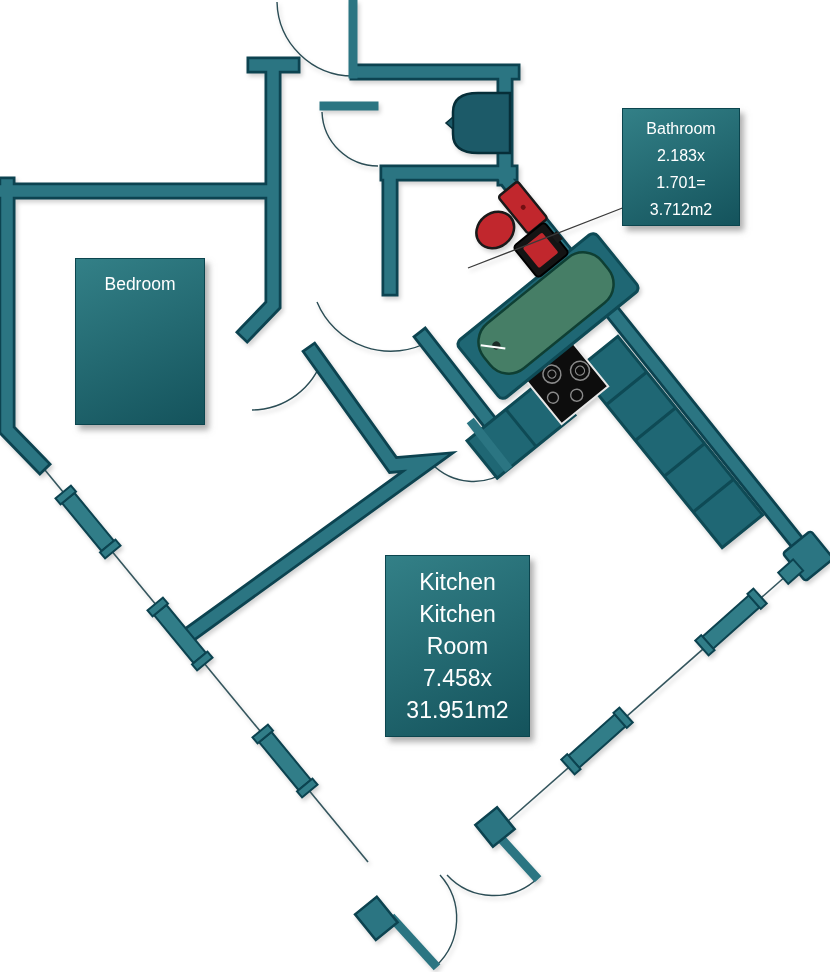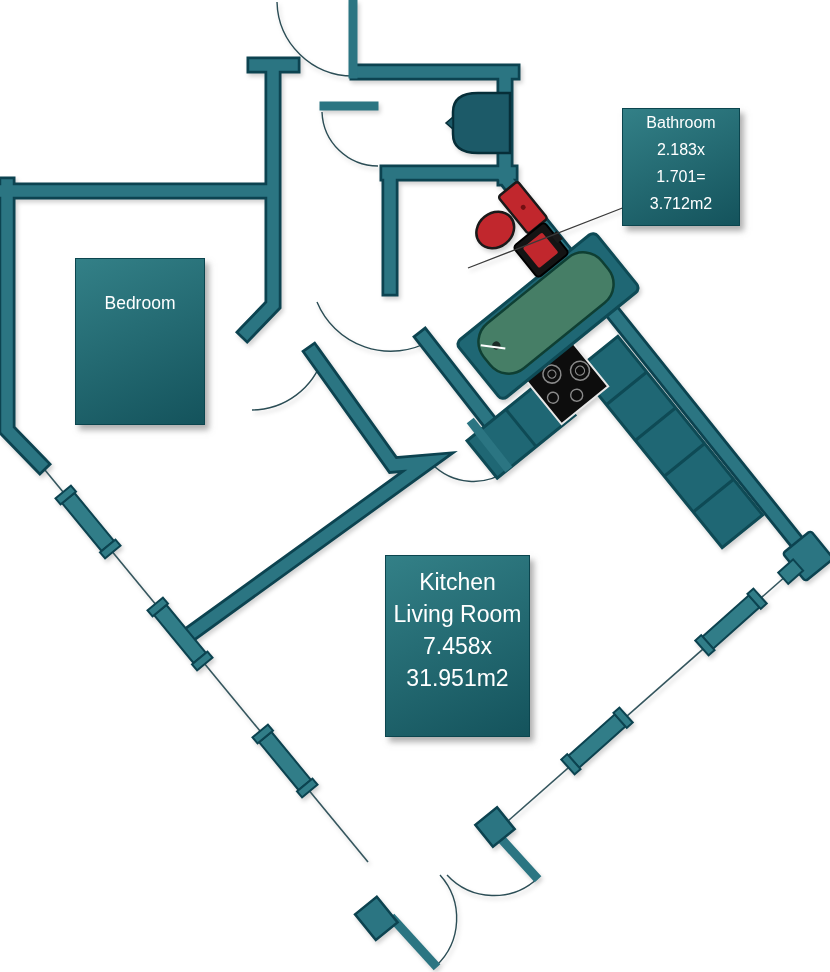--- a/index.html
+++ b/index.html
@@ -9,22 +9,22 @@
   }
   #plan-svg{position:absolute;left:0;top:0;filter:drop-shadow(2px 3px 2px rgba(0,0,0,0.18));}
   .room-label{
     position:absolute;box-sizing:border-box;text-align:center;
     background:linear-gradient(155deg,var(--label-gradient-top) 0%,var(--label-gradient-bottom) 100%);
     border:1px solid var(--label-border);
     box-shadow:4px 5px 6px rgba(110,110,110,0.55);
     color:var(--label-text);
   }
   .room-label span{display:block;}
-  #label-bathroom{left:622px;top:108px;width:118px;height:118px;font-size:16px;line-height:27px;}
-  #label-bedroom{left:75px;top:258px;width:130px;height:167px;font-size:17.5px;line-height:34px;padding-top:27px;}
+  #label-bathroom{left:622px;top:108px;width:118px;height:118px;font-size:16px;line-height:27px;padding-top:6px;}
+  #label-bedroom{left:75px;top:258px;width:130px;height:167px;font-size:17.5px;line-height:34px;padding-top:8px;}
   #label-kitchen{left:385px;top:555px;width:145px;height:182px;font-size:23px;line-height:32px;padding-top:10px;}
 </style>
 </head>
 <body>
 
 <div id="stage">
 
 <svg id="plan-svg" width="830" height="972" viewBox="0 0 830 972">
 
   <g stroke="var(--thin-wall-line)" stroke-width="1.6" fill="none">
@@ -150,18 +150,18 @@
   <span>1.701=</span>
   <span>3.712m2</span>
 </div>
 
 <div class="room-label" id="label-bedroom">
   <span>Bedroom</span>
 </div>
 
 <div class="room-label" id="label-kitchen">
   <span>Kitchen</span>
-  <span>Living Room</span>
+  <span>Kitchen Room</span>
   <span>7.458x</span>
   <span>31.951m2</span>
 </div>
 
 </div>
 
 </body></html>

